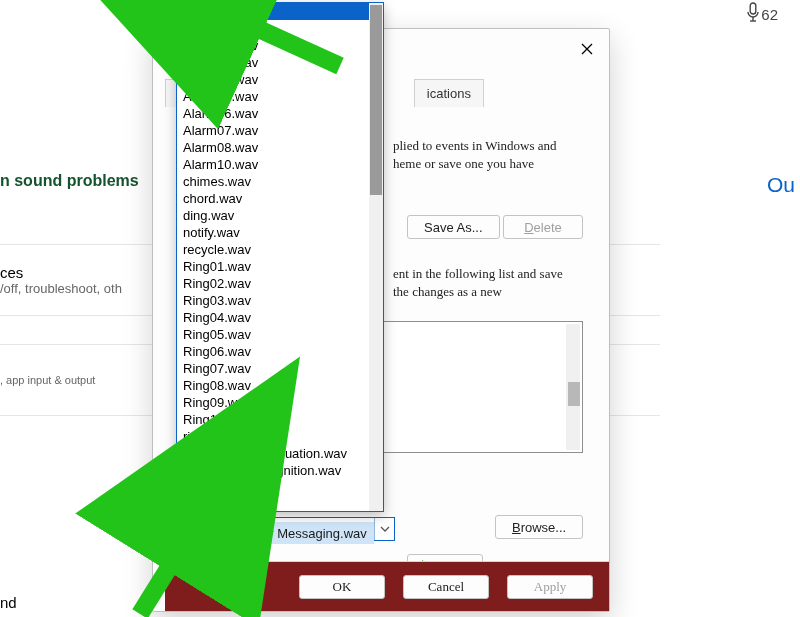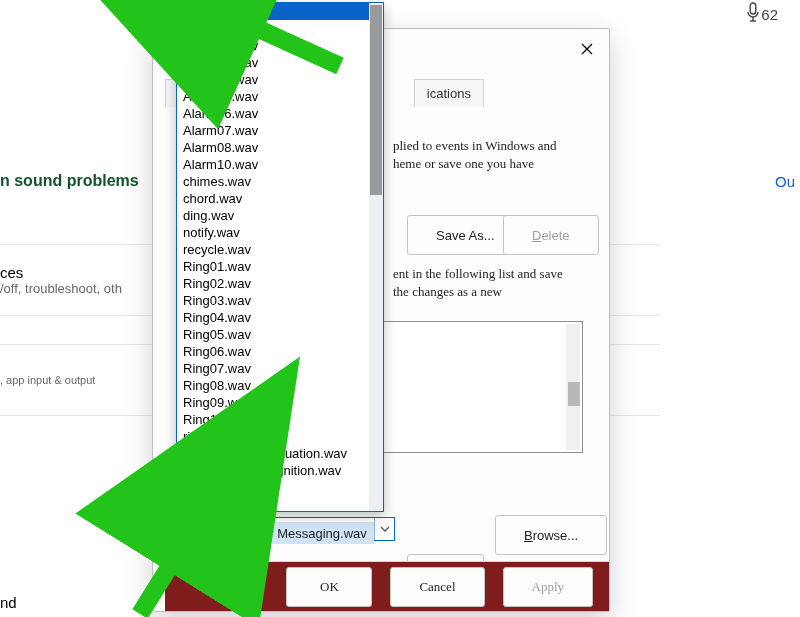--- a/index.html
+++ b/index.html
@@ -47,21 +47,21 @@
       align-items: center;
       color: #444;
       font-size: 15px;
     }
     .bg .mic svg { width: 16px; height: 22px; }
     .bg .out {
       position: absolute;
       right: 5px;
       top: 173px;
       color: #0a63c9;
-      font-size: 15px;
+      font-size: 21px;
     }
     .bg .nd {
       position: absolute;
       left: 0;
       bottom: 6px;
       font-size: 15px;
       color: #000;
     }
     
     .dialog {
@@ -125,23 +125,23 @@
       left: 28px;
       right: 28px;
       font: 13px "Segoe UI";
       color: #222;
       line-height: 1.35;
     }
     .bt1 { top: 108px; }
     .bt2 { top: 236px; }
     .btn {
       position: absolute;
-      height: 40px;
+      height: 24px;
       min-width: 76px;
-      padding: 0 28px;
+      padding: 0 16px;
       border: 1px solid #c3c3c3;
       background: #fdfdfd;
       font: 13px "Segoe UI";
       display: inline-flex;
       align-items: center;
       justify-content: center;
       border-radius: 3px;
       color: #222;
       cursor: pointer;
     }

